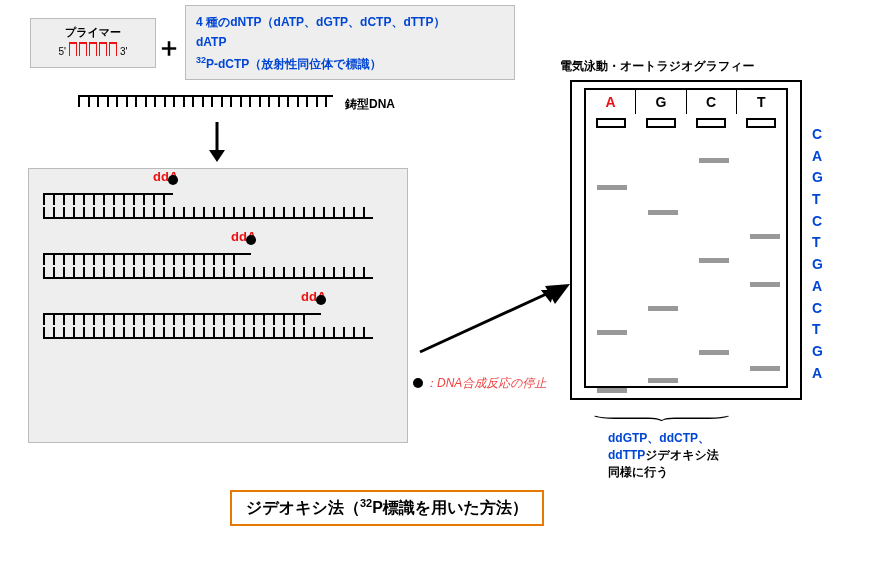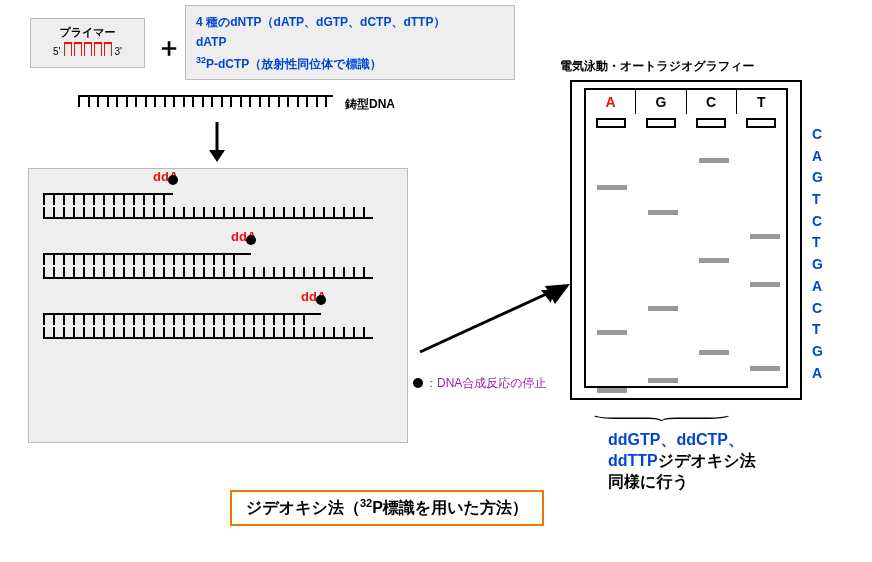--- a/index.html
+++ b/index.html
@@ -13,21 +13,21 @@
     position: relative;
     background: #fff;
   }
   .box {
     background: #eee;
     border: 1px solid #bbb;
     position: absolute;
     box-sizing: border-box;
   }
   
-  .primer-box { left: 30px; top: 18px; width: 115px; height: 50px; padding: 6px 6px 2px 6px; text-align:center; }
+  .primer-box { left: 30px; top: 18px; width: 126px; height: 50px; padding: 6px 6px 2px 6px; text-align:center; }
   .primer-label { font-size: 11px; font-weight: bold; color:#000;}
   .primer-row { display:flex; align-items:flex-start; justify-content:center; gap:2px; margin-top:2px;}
   .primer-end { font-size:10px; color:#000; margin-top:4px;}
   .primer-teeth { display:flex; gap:0;}
   .primer-tooth { width:8px; height:14px; border-top:2px solid #e11; border-left:1px solid #e11; border-right:1px solid #e11; margin:0 1px; box-sizing:border-box;}
   
   .plus { position:absolute; left:156px; top:30px; font-size:26px; font-weight:bold; color:#000;}
   
   .ingredients-box { left: 185px; top: 5px; width: 330px; height: 75px; padding:6px 10px; }
   .ing-line { color:#0046d4; font-weight:bold; font-size:12px; line-height:1.7;}
@@ -45,21 +45,21 @@
   .prod-row { position:relative; margin:10px 0 34px 0;}
   .strand { position:relative; }
   .top-strand { height:14px; }
   .bot-strand { height:14px; margin-top:-2px;}
   .top-line { position:absolute; top:0; height:0; border-top:2px solid #000;}
   .bot-line { position:absolute; top:0; height:0; border-top:2px solid #000;}
   .dot-red { position:absolute; width:10px; height:10px; background:#000; border-radius:50%; top:-18px;}
   .dda-label { position:absolute; color:#e11; font-weight:bold; font-size:13px; top:-24px; }
   
   .legend { position:absolute; left:413px; top:375px; font-size:12px; }
-  .legend-line1 { color:#a21caf;}
+  .legend-line1 { color:#ef4444;font-style:italic;}
   .legend-dot { display:inline-block; width:10px; height:10px; background:#000; border-radius:50%; margin-right:2px; position:relative; top:1px;}
   .legend-line2 { color:#e11; margin-top:8px; font-weight:bold;}
   .legend-line2 .black { color:#000; font-weight:normal;}
   
   .arrow-diag { position:absolute; left:415px; top:280px; }
   
   .gel-title { position:absolute; left:560px; top:58px; font-size:12px; font-weight:bold;}
   .gel-outer { position:absolute; left:570px; top:80px; width:232px; height:320px; border:2px solid #000; box-sizing:border-box; background:#fff;}
   .gel-inner { position:absolute; left:12px; right:12px; top:6px; bottom:10px; border:2px solid #000;}
   .lane-header { display:flex; height:24px;}
@@ -67,21 +67,21 @@
   .lane-h:last-child{ border-right:none;}
   .lane-h.red { color:#e11;}
   .lanes { position:absolute; top:24px; left:0; right:0; bottom:0;}
   .well-row { display:flex; height:14px; margin-top:4px;}
   .well { flex:1; margin:0 10px; height:10px; border:2px solid #000; box-sizing:border-box;}
   .band { position:absolute; height:5px; background:#999; width:30px;}
   
   .seq-col { position:absolute; left:812px; top:124px; font-size:14px; color:#0046d4; font-weight:bold; letter-spacing:0; line-height:1.55;}
   
   .brace { position:absolute; left:590px; top:403px; font-size:30px; transform: scaleX(5.2) scaleY(0.85); transform-origin:left top; color:#000;}
-  .gel-note { position:absolute; left:608px; top:430px; font-size:16px; color:#0046d4; text-align:left; font-weight:bold;}
+  .gel-note { position:absolute; left:608px; top:430px; font-size:12px; color:#0046d4; text-align:left; font-weight:bold;}
   .gel-note .black{ color:#000; font-weight:bold;}
   
   .title-box { position:absolute; left:230px; top:490px; border:2px solid #e67a00; padding:5px 14px; font-weight:bold; font-size:16px;}
   .title-box sup { font-size:11px; vertical-align:super;}
 </style>
 </head>
 <body>
 
 <div class="box primer-box">
   <div class="primer-label">プライマー</div>

